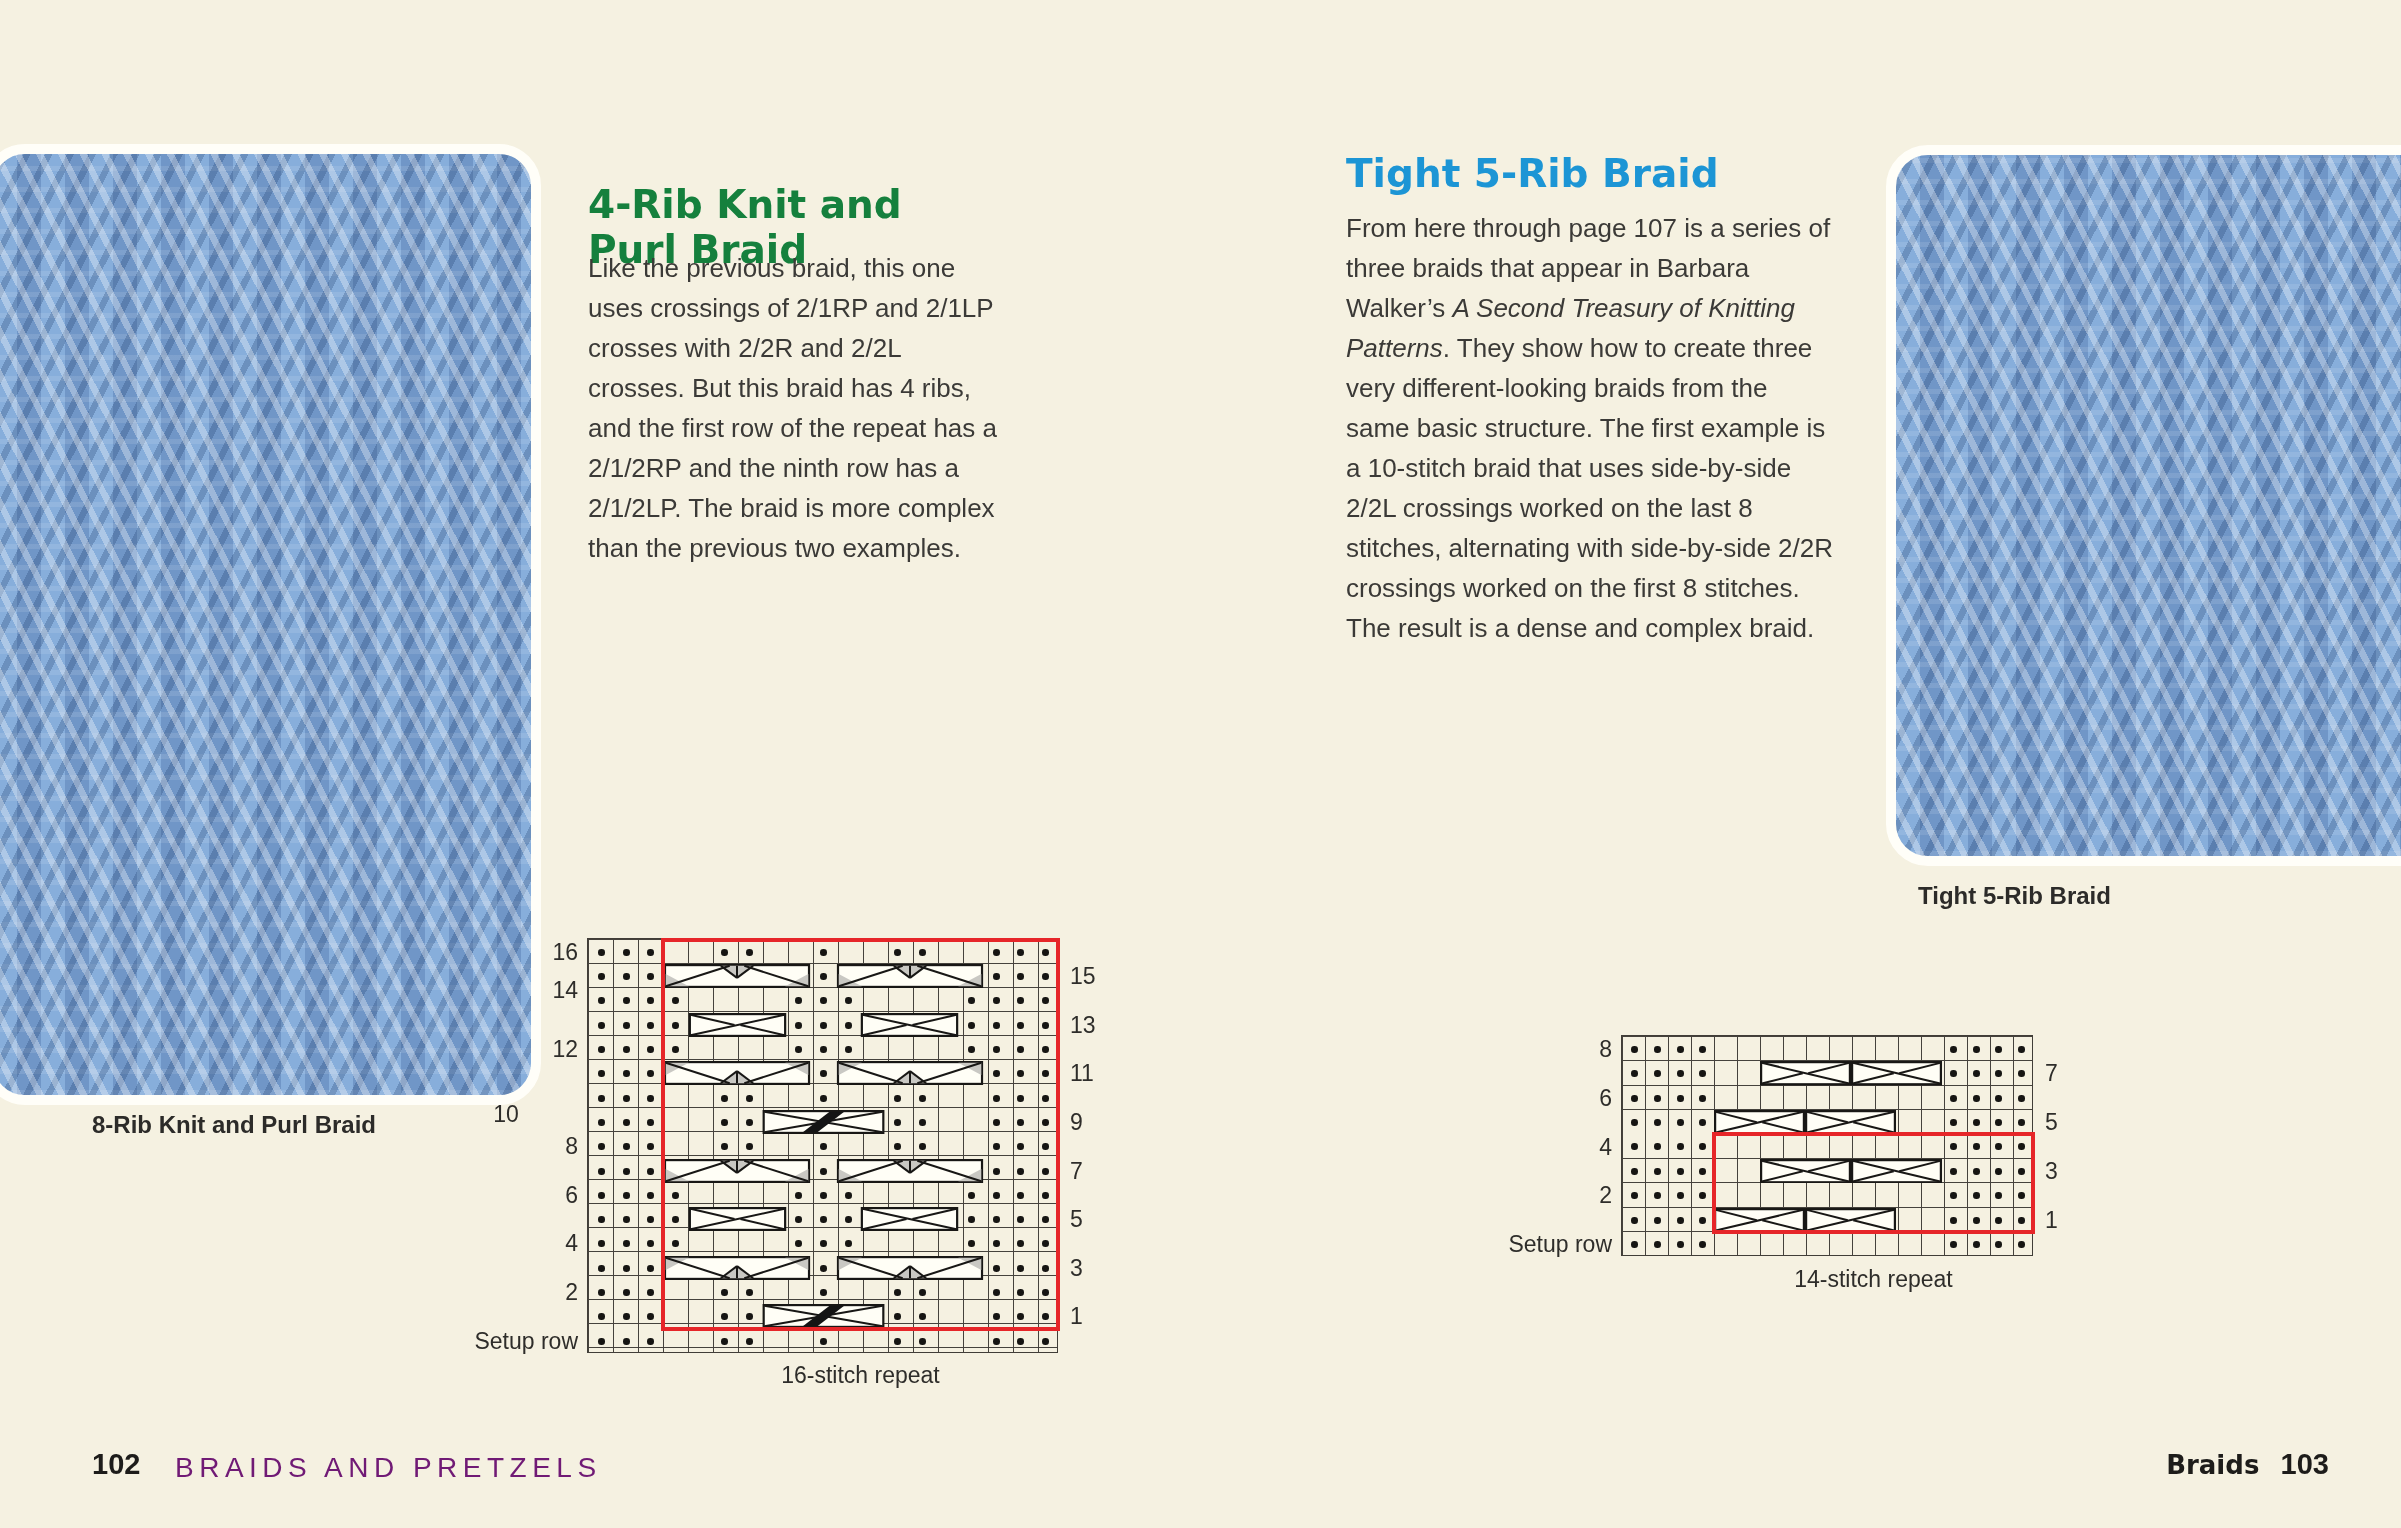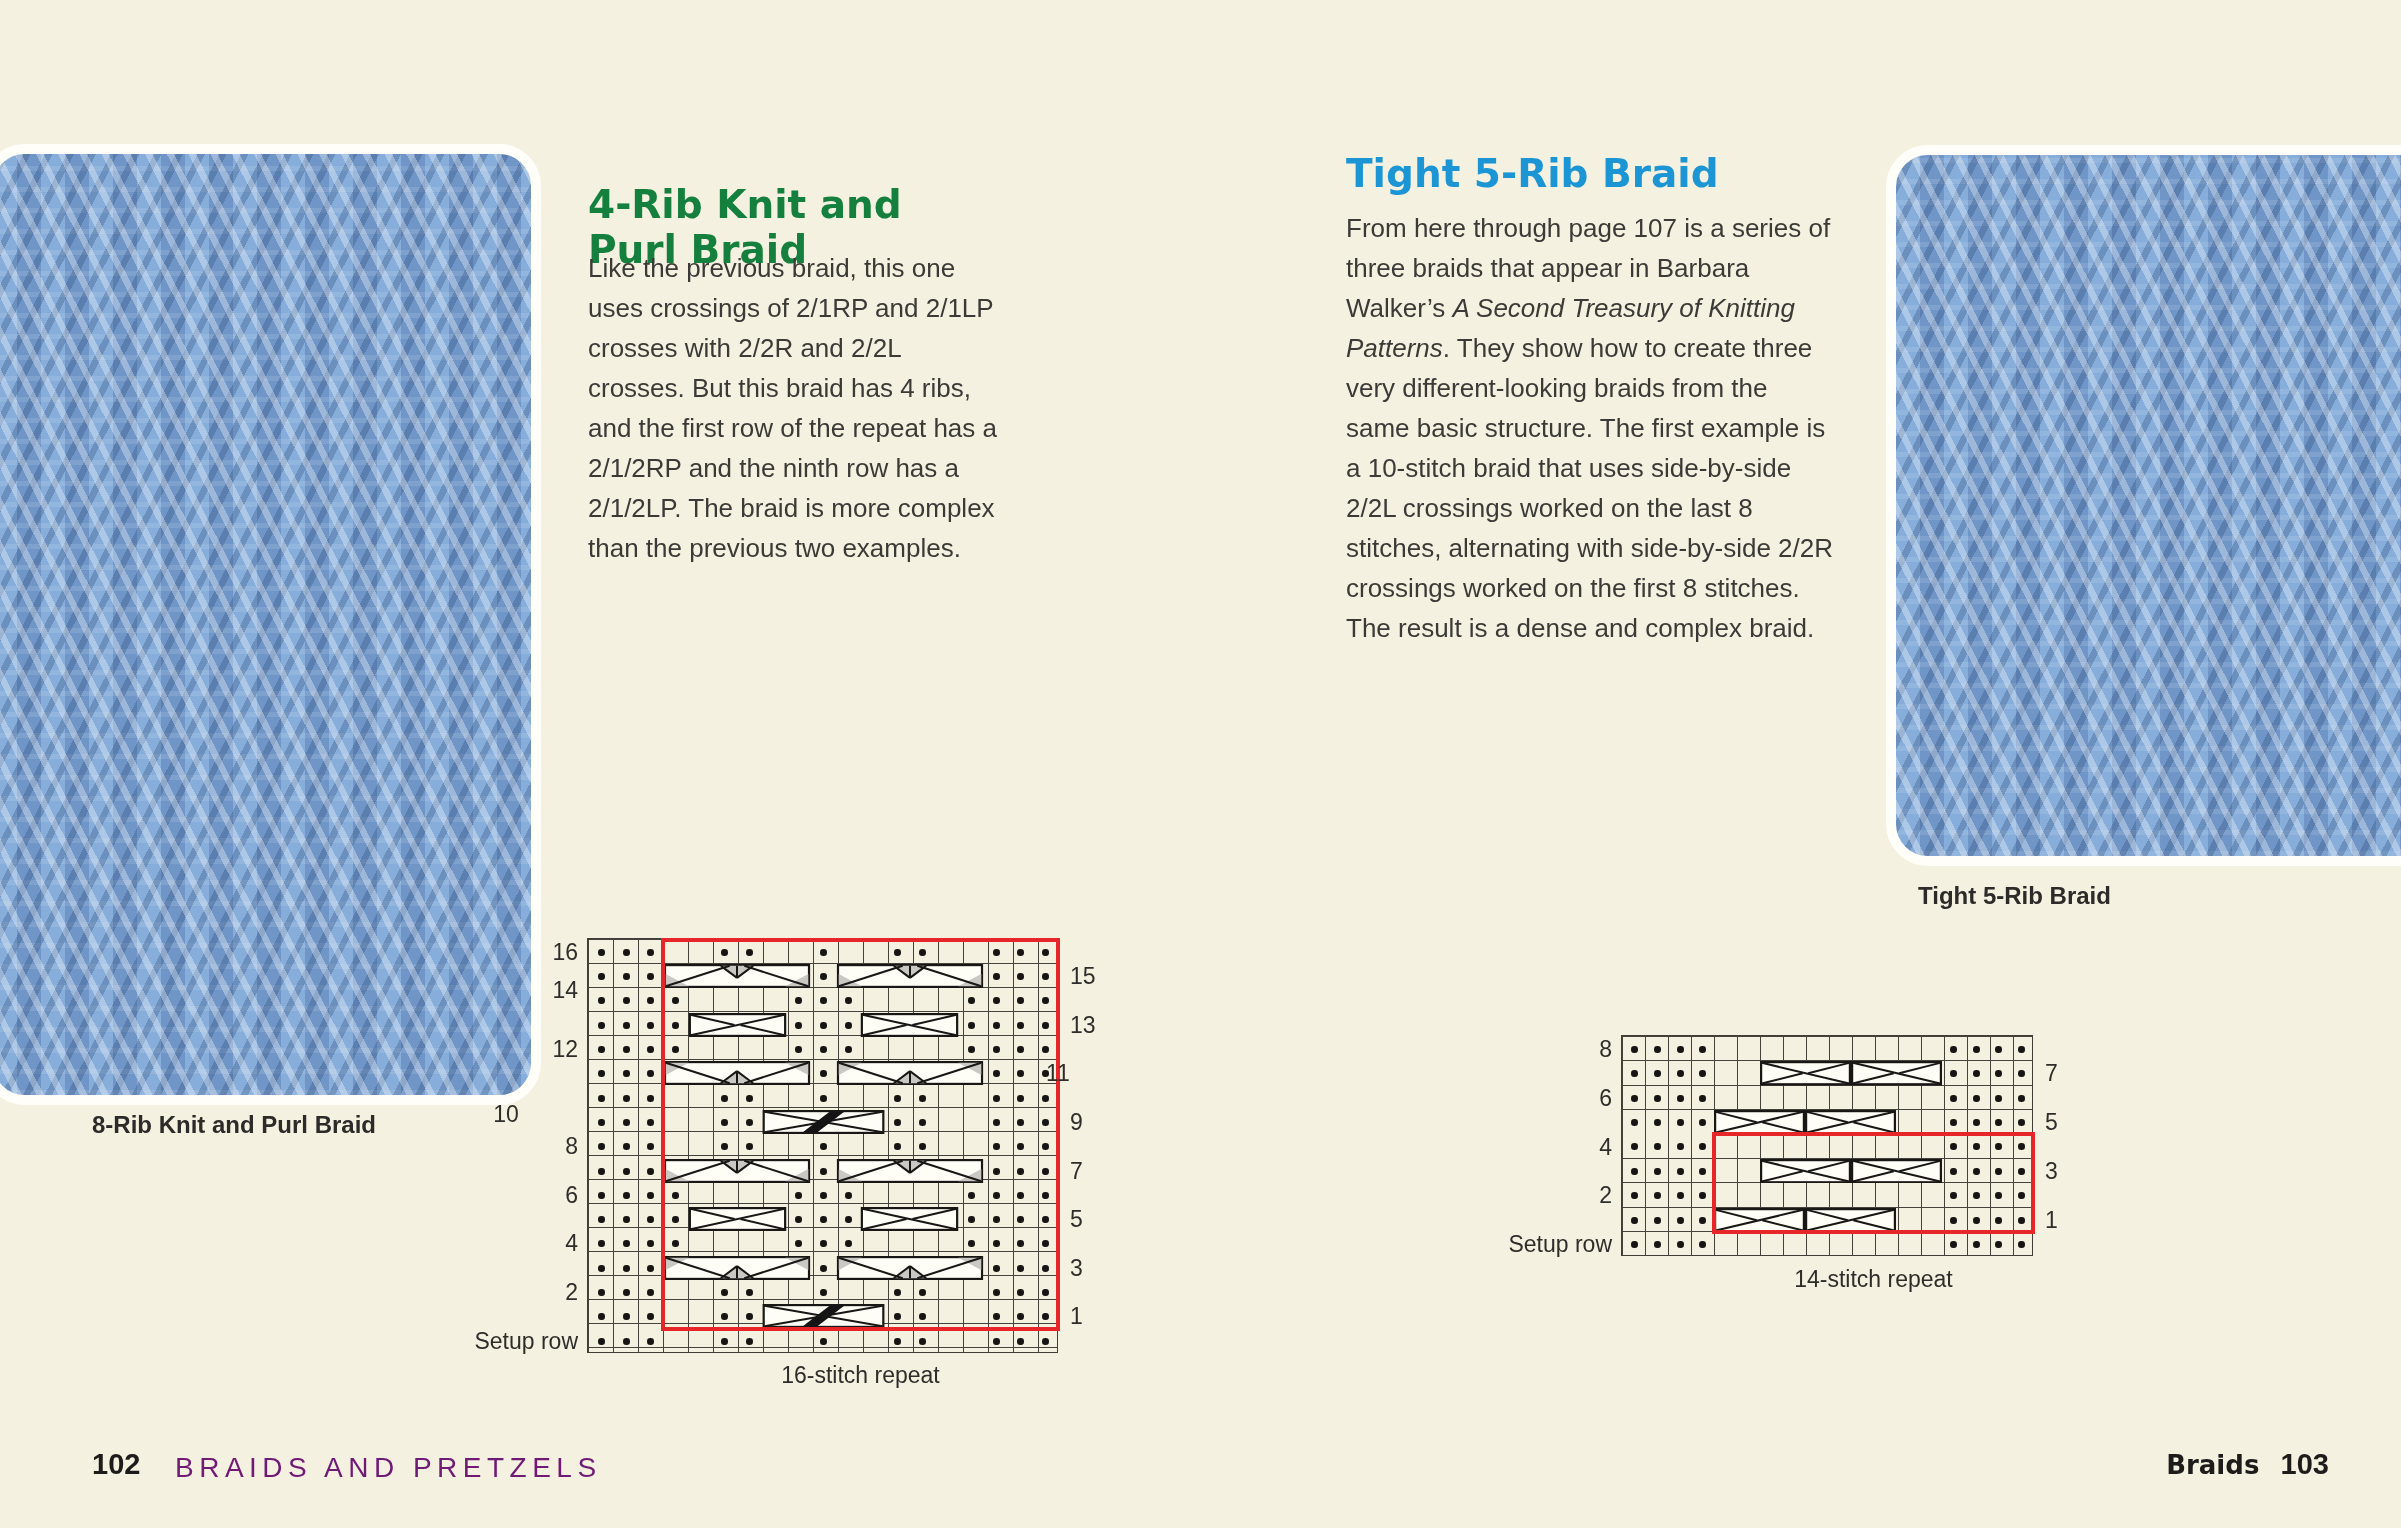--- a/index.html
+++ b/index.html
@@ -392,21 +392,21 @@
     <div class="chart-label lab-left" style="left: -155px; width: 144px; top: 38px; line-height: 24px;">14</div>
     <div class="chart-label lab-left" style="left: -155px; width: 144px; top: 97px; line-height: 24px;">12</div>
     <div class="chart-label lab-left" style="left: -155px; width: 144px; top: 162px; line-height: 24px; text-align: center;">10</div>
     <div class="chart-label lab-left" style="left: -155px; width: 144px; top: 194px; line-height: 24px;">8</div>
     <div class="chart-label lab-left" style="left: -155px; width: 144px; top: 243px; line-height: 24px;">6</div>
     <div class="chart-label lab-left" style="left: -155px; width: 144px; top: 291px; line-height: 24px;">4</div>
     <div class="chart-label lab-left" style="left: -155px; width: 144px; top: 340px; line-height: 24px;">2</div>
     <div class="chart-label lab-left" style="left: -155px; width: 144px; top: 389px; line-height: 24px;">Setup row</div>
     <div class="chart-label" style="left: 481px; top: 24px; line-height: 24px;">15</div>
     <div class="chart-label" style="left: 481px; top: 73px; line-height: 24px;">13</div>
-    <div class="chart-label" style="left: 457px; top: 121px; line-height: 24px;">11</div>
+    <div class="chart-label" style="left: 481px; top: 121px; line-height: 24px;">11</div>
     <div class="chart-label" style="left: 481px; top: 170px; line-height: 24px;">9</div>
     <div class="chart-label" style="left: 481px; top: 219px; line-height: 24px;">7</div>
     <div class="chart-label" style="left: 481px; top: 267px; line-height: 24px;">5</div>
     <div class="chart-label" style="left: 481px; top: 316px; line-height: 24px;">3</div>
     <div class="chart-label" style="left: 481px; top: 364px; line-height: 24px;">1</div>
     <div class="chart-label lab-bottom" style="left: 74px; width: 395px; top: 422px;">16-stitch repeat</div>
   </div>
 
 <div class="abs folio" style="left:92px;top:1448px;">102</div>
 <div class="abs running-head" style="left:175px;top:1452px;">BRAIDS AND PRETZELS</div>

